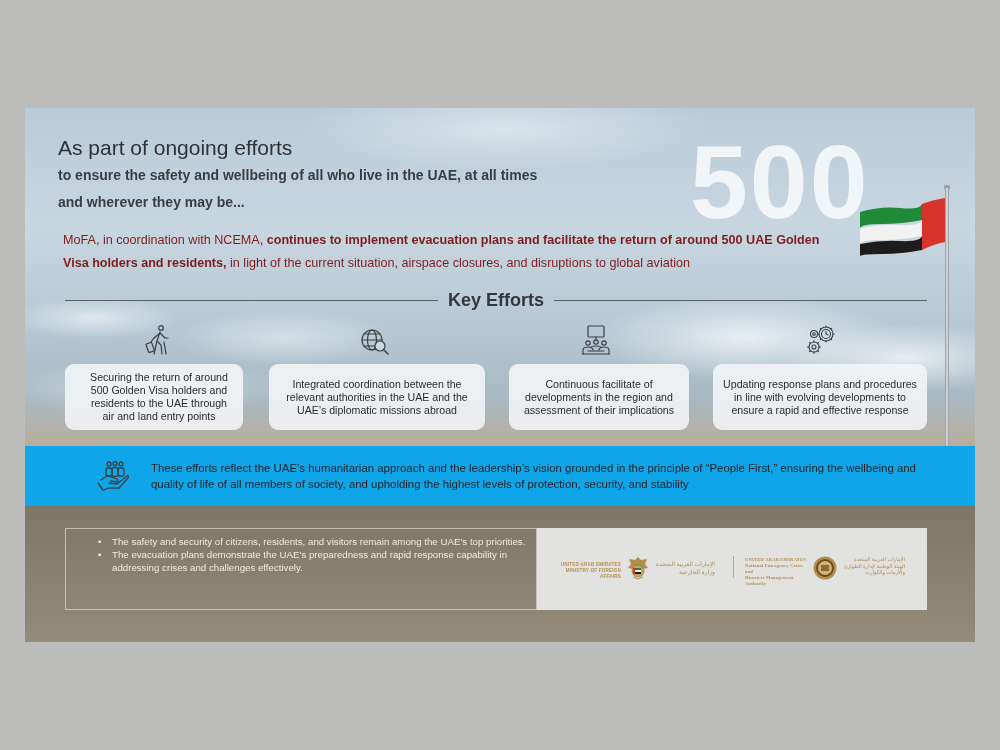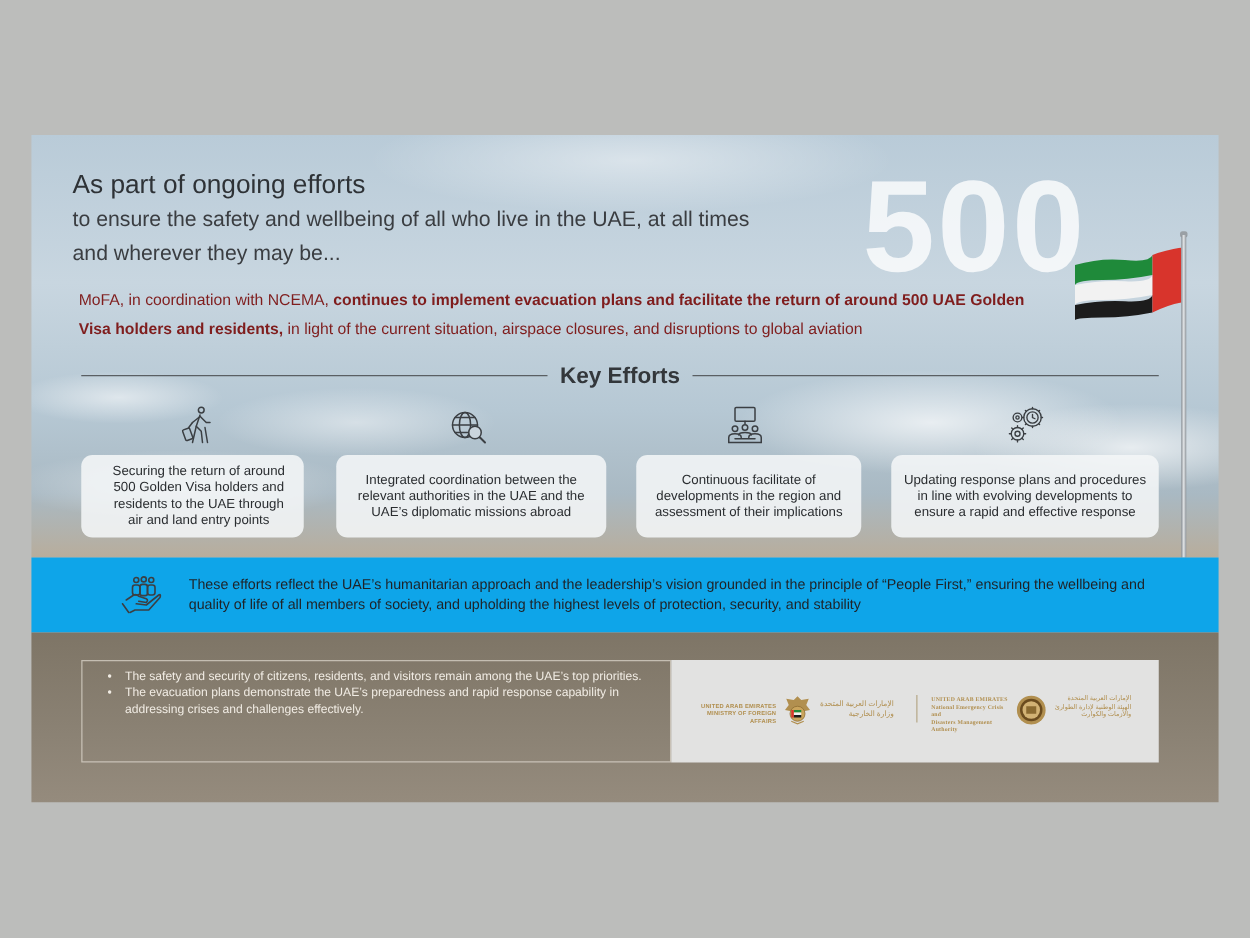--- a/index.html
+++ b/index.html
@@ -25,21 +25,21 @@
       position: absolute; left: 665px; top: 15px;
       font-family: Liberation Sans, sans-serif; font-weight: bold;
       font-size: 104px; letter-spacing: 2px;
       color: rgba(255,255,255,0.78);
     }
     .heading {
       position: absolute; left: 33px; top: 26px; width: 660px;
       color: #2e3236;
     }
     .heading .line1 { font-size: 21px; font-weight: normal; line-height: 28px; color: #2e3236; }
-    .heading .line2 { font-size: 17px; font-weight: normal; line-height: 27px; color: #3a3d41; }
+    .heading .line2 { font-size: 14px; font-weight: bold; line-height: 27px; color: #3a3d41; }
     .intro {
       position: absolute; left: 38px; top: 121px; width: 780px;
       font-size: 12.6px; line-height: 23px; color: #7f1d1d;
     }
     .intro b { font-weight: bold; }
 
     .flag-pole {
       position: absolute; left: 920px; top: 80px; width: 4px; height: 258px;
       background: linear-gradient(90deg, #8a9096, #e3e6e8, #8a9096);
     }
@@ -77,21 +77,21 @@
       font-size: 11.4px; line-height: 16px; color: #1f2226;
     }
 
     .bottom-band {
       position: absolute; left: 0; top: 398px; width: 950px; height: 136px;
       background: linear-gradient(180deg, #7e7566 0%, #8b8274 60%, #958b7d 100%);
     }
     .bullets-box {
       position: absolute; left: 40px; top: 22px; width: 472px; height: 82px;
       border: 1px solid rgba(225,220,210,0.7);
-      padding: 6px 10px 0 20px;
+      padding: 6px 10px 0 32px;
     }
     .bullets-box ul { list-style: none; }
     .bullets-box li {
       position: relative; padding-left: 14px;
       font-size: 9.7px; line-height: 13px; color: #f1ece4;
     }
     .bullets-box li::before {
       content: "•"; position: absolute; left: 0; top: 0; color: #f1ece4;
     }
     .logos-box {

